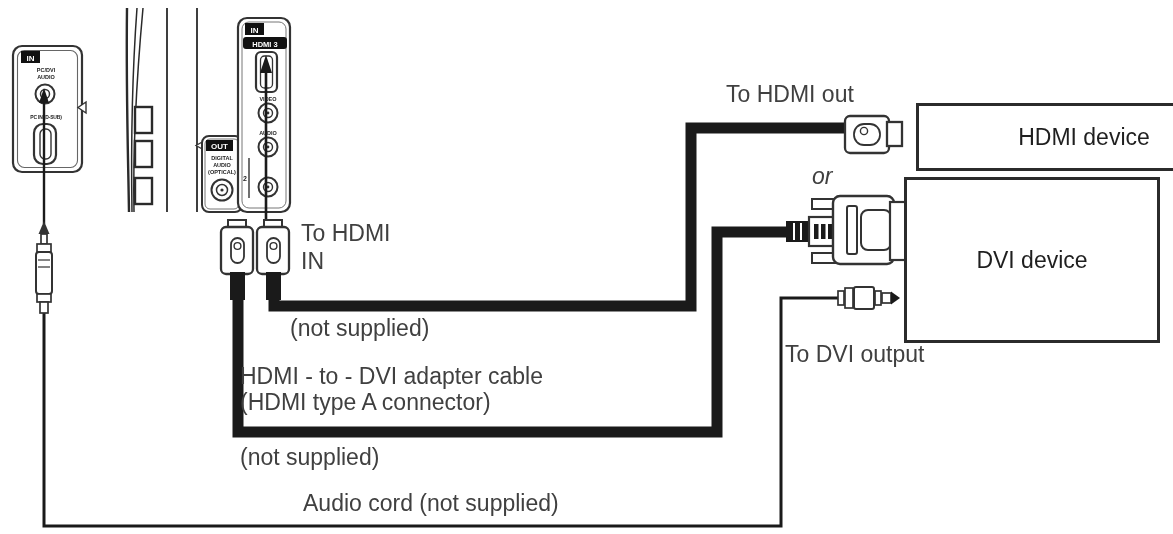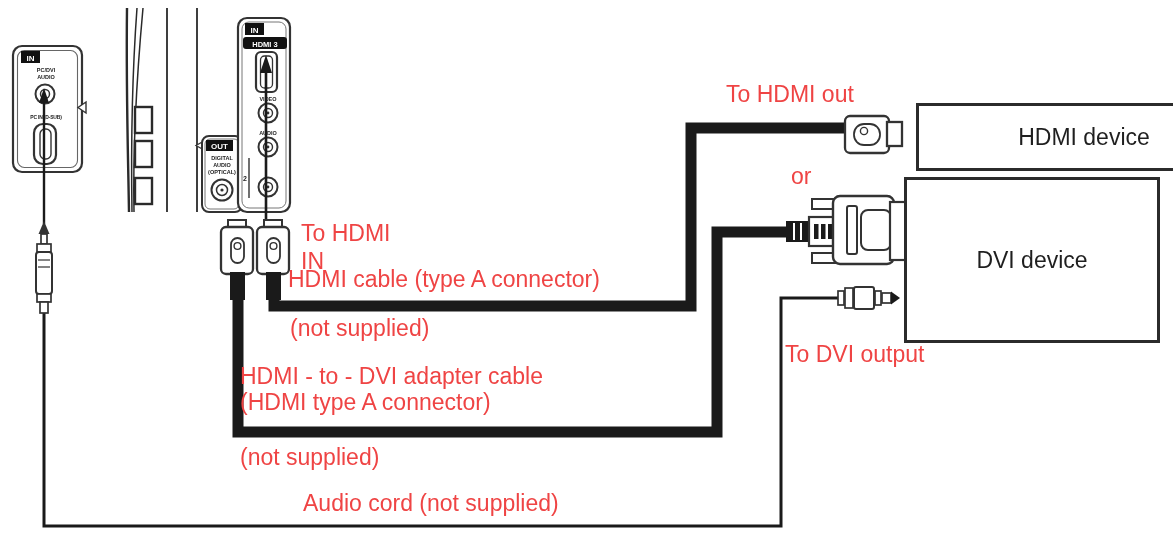--- a/index.html
+++ b/index.html
@@ -1,21 +1,21 @@
 <!DOCTYPE html>
 <html><head>
 <meta charset="utf-8">
 <style>
   html,body{margin:0;padding:0;background:#fff;}
   #stage{
     position:relative;width:1173px;height:534px;background:#ffffff;
     font-family:"Liberation Sans", sans-serif;color:#1f1f1f;overflow:hidden;
   }
   #lineart{position:absolute;left:0;top:0;}
-  .lbl{position:absolute;font-size:23px;line-height:28px;color:#ef4444;white-space:nowrap;}
+  .lbl{position:absolute;font-size:23px;line-height:28px;color:#404040;white-space:nowrap;}
   .lbl.center{text-align:left;white-space:normal;}
   .lbl span{display:block;}
   .device-box{
     position:absolute;border:3px solid #2b2b2b;background:#ffffff;
     display:flex;align-items:center;justify-content:center;
     font-size:23px;color:#1f1f1f;
   }
   svg text{font-family:"Liberation Sans", sans-serif;}
   .tiny{font-size:5.5px;font-weight:bold;fill:#222;}
   .tag{font-size:8px;font-weight:bold;fill:#ffffff;}
@@ -185,32 +185,29 @@
     <span>HDMI device</span>
   </div>
   <div class="device-box" style="left:904px;top:177px;width:250px;height:160px;">
     <span>DVI device</span>
   </div>
 
   <div class="lbl" style="left:726px;top:80px;">
       <span>To HDMI out</span>
     </div>
 
-  <div class="lbl" style="left:791px;top:162px;">
+  <div class="lbl" style="left:812px;top:162px;font-style:italic;">
       <span>or</span>
     </div>
 
   <div class="lbl" style="left:301px;top:191px;margin-top:28px;">
     <span>To HDMI</span>
     <span>IN</span>
   </div>
 
-  <div class="lbl" style="left:288px;top:265px;">
-      <span>HDMI cable (type A connector)</span>
-    </div>
 
   <div class="lbl center" style="left:290px;top:314px;width:374px;">
       <span>(not supplied)</span>
     </div>
 
   <div class="lbl center" style="left:240px;top:363px;width:432px;line-height:26px;">
     <span>HDMI - to - DVI adapter cable</span>
     <span>(HDMI type A connector)</span>
   </div>
 

